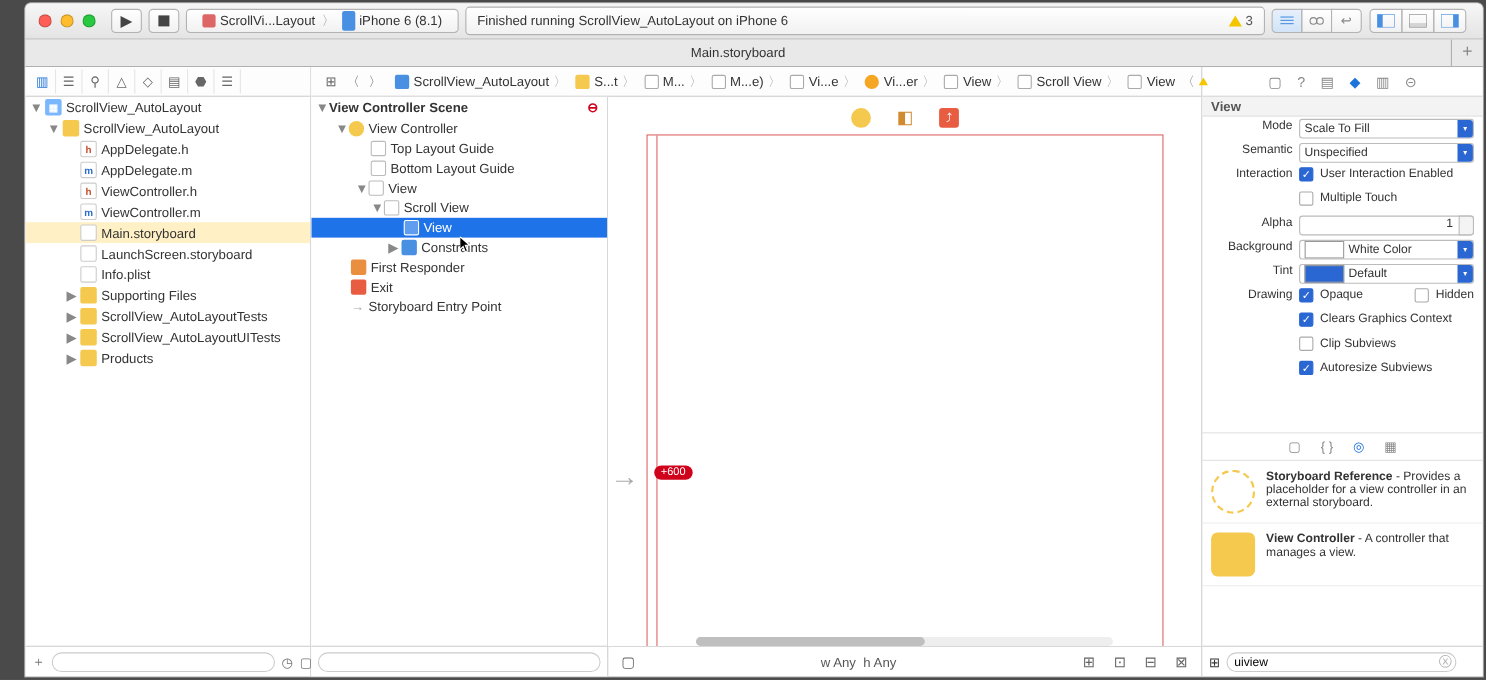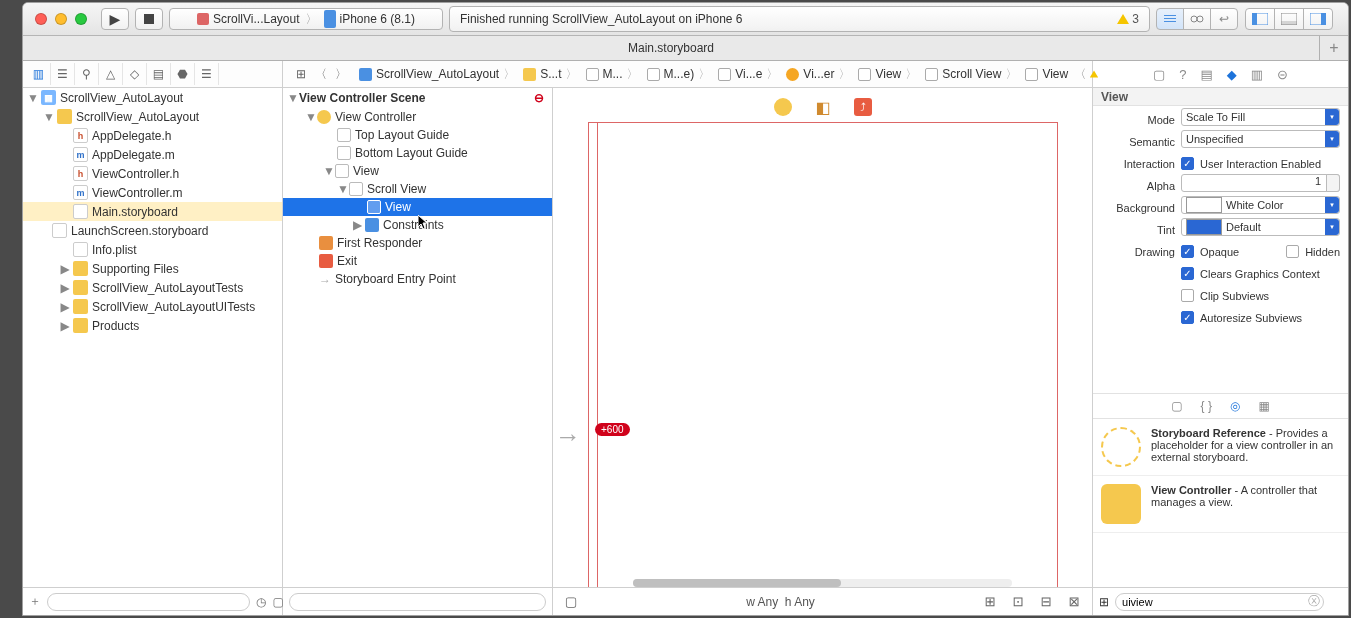--- a/index.html
+++ b/index.html
@@ -25,21 +25,21 @@
   .tbtn, .seg {
     height: 22px; min-width: 28px; padding: 0 6px;
     display: inline-flex; align-items: center; justify-content: center;
     background: linear-gradient(#fff,#f1f1f1); border: 1px solid #b3b3b3;
     border-radius: 4px; margin-right: 6px; cursor: pointer;
   }
   .seg { margin-right:-1px; border-radius: 0; }
   .seg:first-child{border-radius:4px 0 0 4px}.seg:last-child{border-radius:0 4px 4px 0}
   .segment-group { display: flex; margin-right: 8px; }
   .scheme, .status {
-    height: 22px; display: flex; align-items: center; padding: 0 21px;
+    height: 22px; display: flex; align-items: center; padding: 0 8px;
     background: linear-gradient(#fff,#f1f1f1); border: 1px solid #b3b3b3;
     border-radius: 4px; margin-right: 6px;
   }
   .scheme .part{padding:0 6px; display:flex;align-items:center;gap:4px;}
   .scheme .sep{color:#999;}
   .status { flex: 1; padding: 12px 10px; }
   .status .warn{margin-left:auto;display:flex;align-items:center;gap:3px;color:#555;}
   .tri-warn {
     width:0;height:0;border-left:6px solid transparent;border-right:6px solid transparent;
     border-bottom:10px solid #f5c500;position:relative;
@@ -118,21 +118,21 @@
   .scroll-thumb{position:absolute;left:0;width:55%;height:100%;background:#bfbfbf;border-radius:4px;}
   .canvas-footer{height:28px;border-top:1px solid #cfcfcf;display:flex;align-items:center;padding:0 8px;gap:8px;color:#555;}
   .canvas-footer .size{flex:1;text-align:center;}
   .cf-btn{width:20px;height:20px;display:flex;align-items:center;justify-content:center;color:#666;cursor:pointer;border:0;background:none;}
   
   .insp-tabs{height:27px;display:flex;align-items:center;justify-content:center;border-bottom:1px solid #cfcfcf;gap:14px;}
   .insp-tabs .it{color:#888;cursor:pointer;font-size:13px;}
   .insp-tabs .it.sel{color:#1d73da;}
   .insp-hdr{height:18px;background:#f3f3f3;border-bottom:1px solid #e2e2e2;padding:2px 8px;font-weight:600;color:#555;}
   .insp-body{flex:1;overflow:auto;}
-  .prop-row{display:flex;align-items:flex-end;min-height:22px;padding:2px 8px;gap:6px;}
+  .prop-row{display:flex;align-items:flex-start;min-height:22px;padding:2px 8px;gap:6px;}
   .prop-row label{width:74px;text-align:right;font-size:11px;color:#333;}
   .sel-box{flex:1;height:18px;border:1px solid #bbb;border-radius:3px;padding:0 4px;display:flex;align-items:center;font-size:11px;background:#fff;position:relative;}
   .sel-box .stepper{position:absolute;right:0;top:0;bottom:0;width:14px;background:#2a67d3;border-radius:0 3px 3px 0;display:flex;flex-direction:column;color:#fff;font-size:7px;align-items:center;justify-content:center;}
   .numbox{flex:1;height:18px;border:1px solid #bbb;border-radius:3px;text-align:right;padding:0 18px 0 4px;font-size:11px;position:relative;}
   .numbox .step{position:absolute;right:-1px;top:-1px;bottom:-1px;width:14px;border:1px solid #bbb;border-radius:0 3px 3px 0;background:#f4f4f4;}
   .chk{width:13px;height:13px;border:1px solid #aaa;border-radius:2px;display:inline-flex;align-items:center;justify-content:center;font-size:10px;color:#fff;}
   .chk.on{background:#2a67d3;border-color:#2a67d3;}
   .color-swatch{width:36px;height:16px;border:1px solid #999;margin-right:4px;}
   .insp-midtabs{height:26px;display:flex;align-items:center;justify-content:center;gap:18px;border-top:1px solid #e2e2e2;border-bottom:1px solid #e2e2e2;}
   .insp-midtabs .mt{color:#888;font-size:12px;cursor:pointer;}
@@ -274,21 +274,21 @@
             <span>ViewController.h</span>
           </div>
         <div class="tree-row" style="padding-left:50px">
             <span class="icn m-i">m</span>
             <span>ViewController.m</span>
           </div>
         <div class="tree-row sel" style="padding-left:50px">
             <span class="icn sb-i"></span>
             <span>Main.storyboard</span>
           </div>
-        <div class="tree-row" style="padding-left:29px">
+        <div class="tree-row" style="padding-left:50px">
             <span class="icn sb-i"></span>
             <span>LaunchScreen.storyboard</span>
           </div>
         <div class="tree-row" style="padding-left:50px">
             <span class="icn sb-i"></span>
             <span>Info.plist</span>
           </div>
         <div class="tree-row" style="padding-left:36px">
             <span class="disclose">▶</span>
             <span class="icn" style="background:#f5c84e"></span>
@@ -492,20 +492,24 @@
           <div class="sel-box">
               <span>Unspecified</span>
               <span class="stepper">▾</span>
             </div>
         </div>
         <div class="prop-row">
           <label>Interaction</label>
           <span class="chk on">✓</span>
           <span style="font-size:11px">User Interaction Enabled</span>
         </div>
+        <div class="prop-row" style="padding-left:88px">
+          <span class="chk"></span>
+          <span style="font-size:11px">Multiple Touch</span>
+        </div>
         <div class="prop-row">
           <label>Alpha</label>
           <div class="numbox"><span>1</span><span class="step"></span></div>
         </div>
         <div class="prop-row">
           <label>Background</label>
           <div class="sel-box">
               <span class="color-swatch" style="background:#fff"></span>
               <span>White Color</span>
               <span class="stepper">▾</span>

